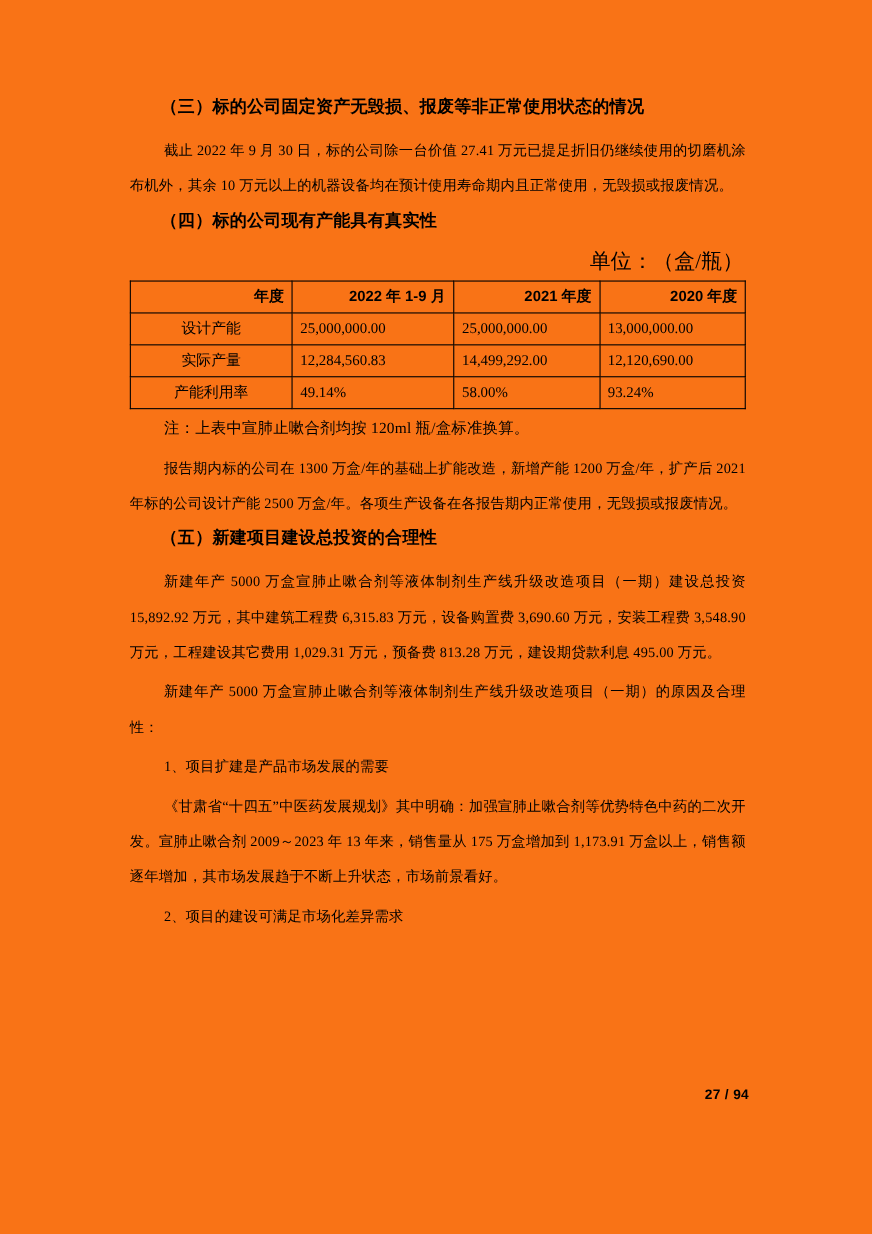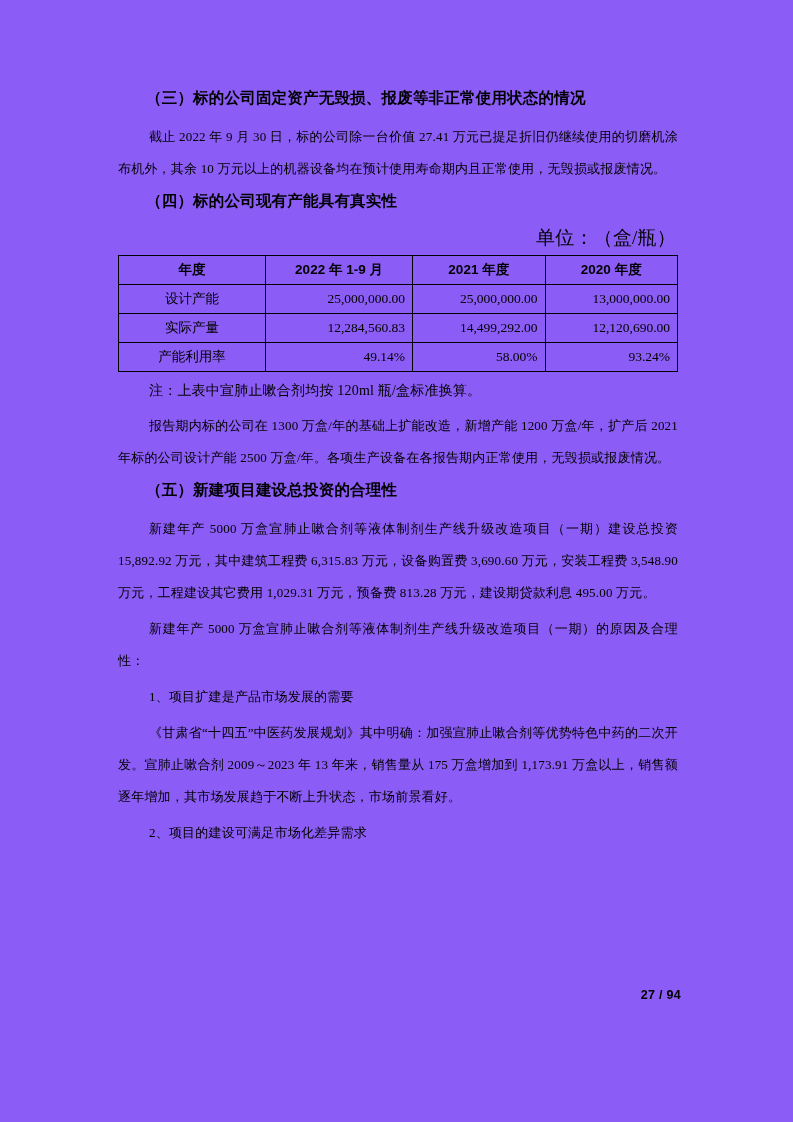--- a/index.html
+++ b/index.html
@@ -4,21 +4,21 @@
 <style>
   html, body {
     margin: 0;
     padding: 0;
     background: #8a8a8a;
   }
   .page {
     position: relative;
     width: 793px;
     height: 1122px;
-    background: #8b5cf6;
+    background: #f97316;
     margin: 0 auto;
     box-sizing: border-box;
     font-family: "Liberation Serif", "DejaVu Serif", serif;
     color: #000000;
     overflow: hidden;
     padding-left: 23px;
   }
   .content {
     position: absolute;
     left: 118px;
@@ -65,31 +65,31 @@
     font-size: 13.5px;
     margin: 0 0 2px 0;
   }
   table.capacity th,
   table.capacity td {
     border: 1px solid #000000;
     padding: 5px 7px;
     line-height: 18px;
   }
   table.capacity thead th {
-    text-align: center;
+    text-align: right;
     font-weight: bold;
     font-family: "Liberation Sans", "DejaVu Sans", sans-serif;
     font-size: 13.5px;
   }
   table.capacity tbody td.label {
     text-align: center;
     width: 132px;
   }
   table.capacity tbody td.num {
-    text-align: right;
+    text-align: left;
   }
   .pagenum {
     position: absolute;
     right: 112px;
     top: 988px;
     font-family: "Liberation Sans", "DejaVu Sans", sans-serif;
     font-size: 12.5px;
     font-weight: bold;
     letter-spacing: 0.3px;
   }

